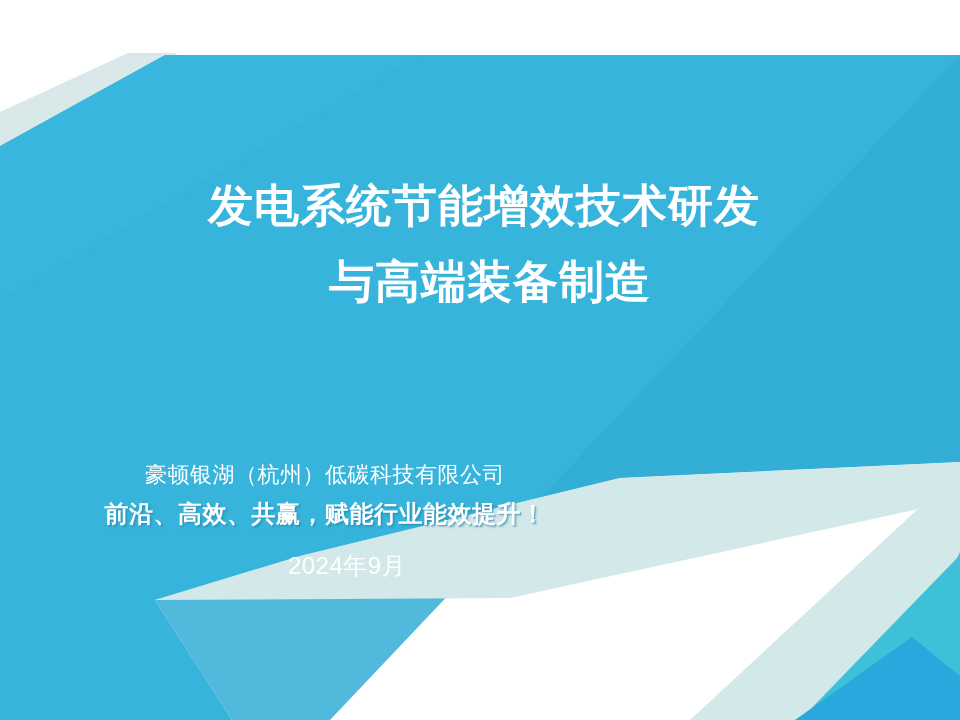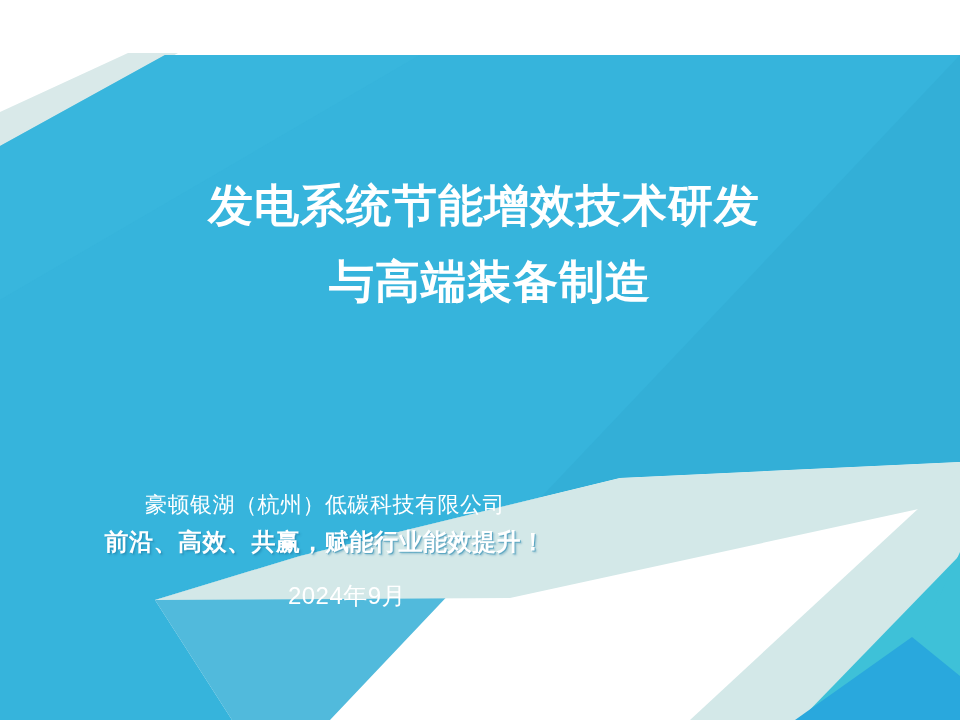--- a/index.html
+++ b/index.html
@@ -70,26 +70,25 @@
     text-align: center;
   }
 
   .company-name {
     color: #ffffff;
     font-family: "Liberation Serif", "DejaVu Serif", serif;
     font-size: 22px;
     letter-spacing: 0.5px;
     line-height: 34px;
     white-space: nowrap;
-    margin-top: 30px;
   }
 
   .slogan {
     color: #ffffff;
-    font-family: Liberation Mono, monospace;
+    font-family: Liberation Serif, serif;
     font-weight: bold;
     font-size: 24px;
     letter-spacing: 0.5px;
     line-height: 44px;
     white-space: nowrap;
     text-shadow: 1px 1px 0 rgba(40,140,180,0.55),
                  2px 2px 2px rgba(30,120,160,0.35);
   }
 
   .date-line {

